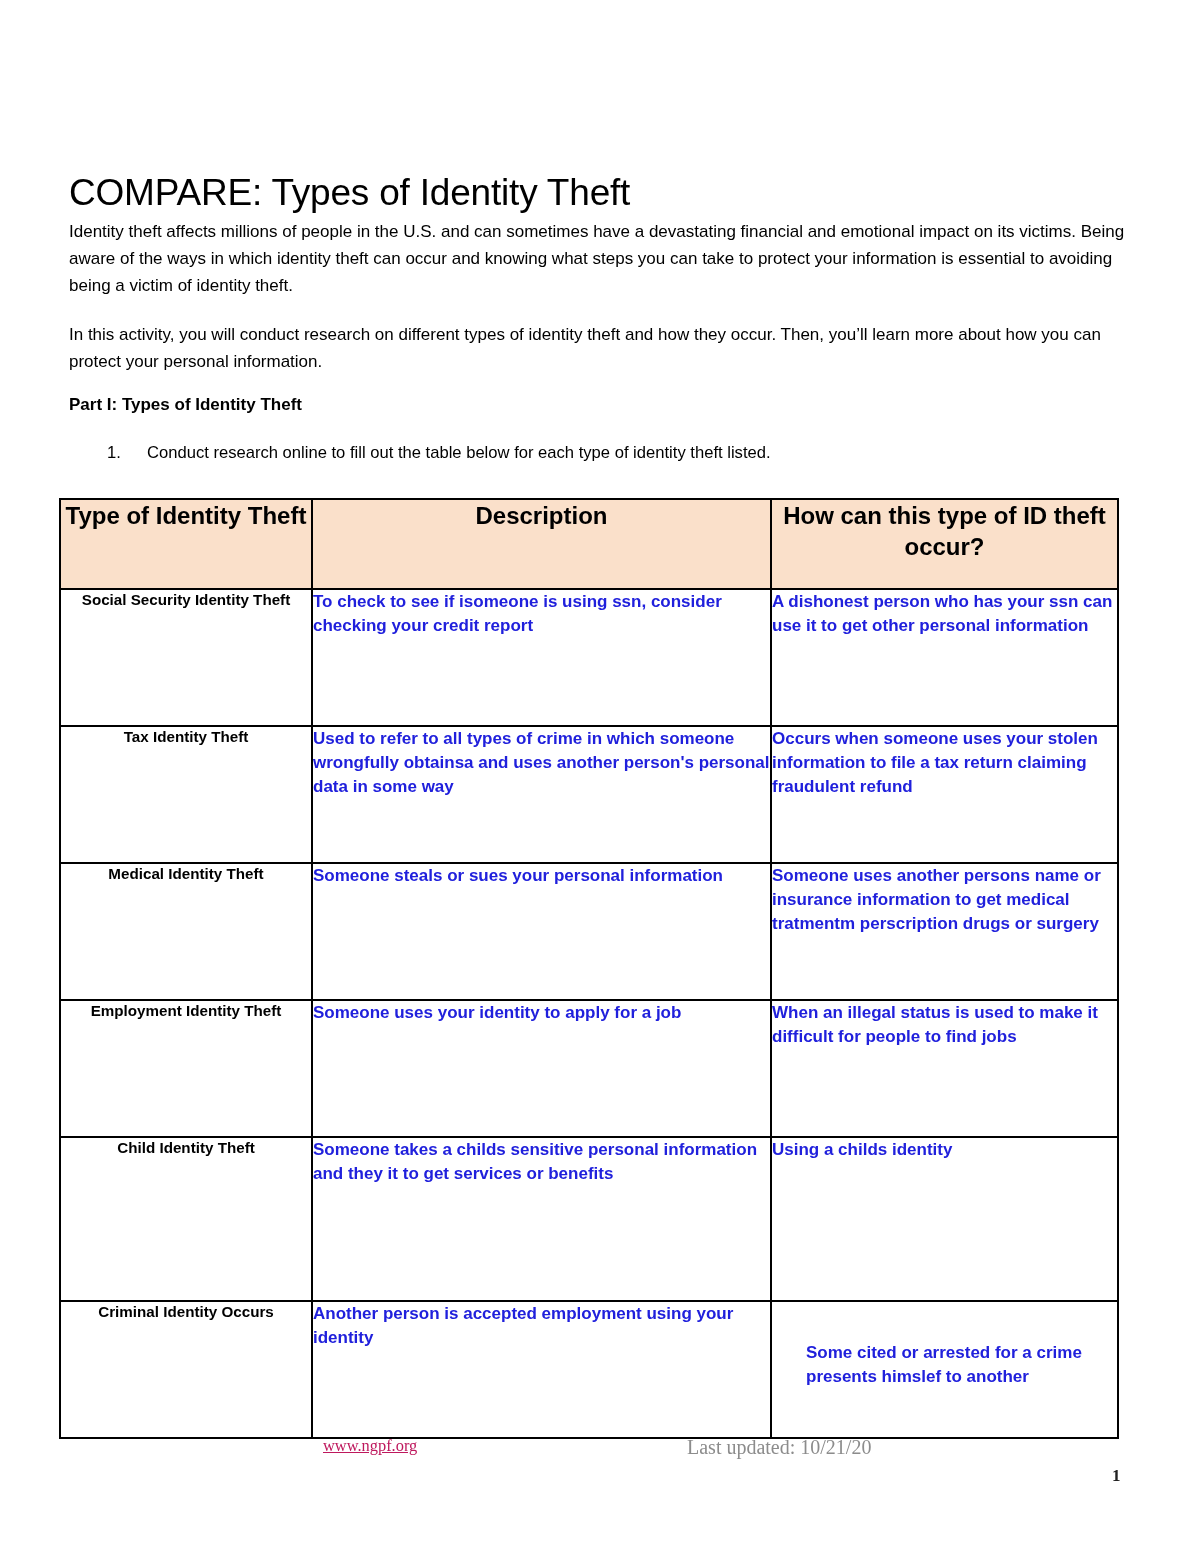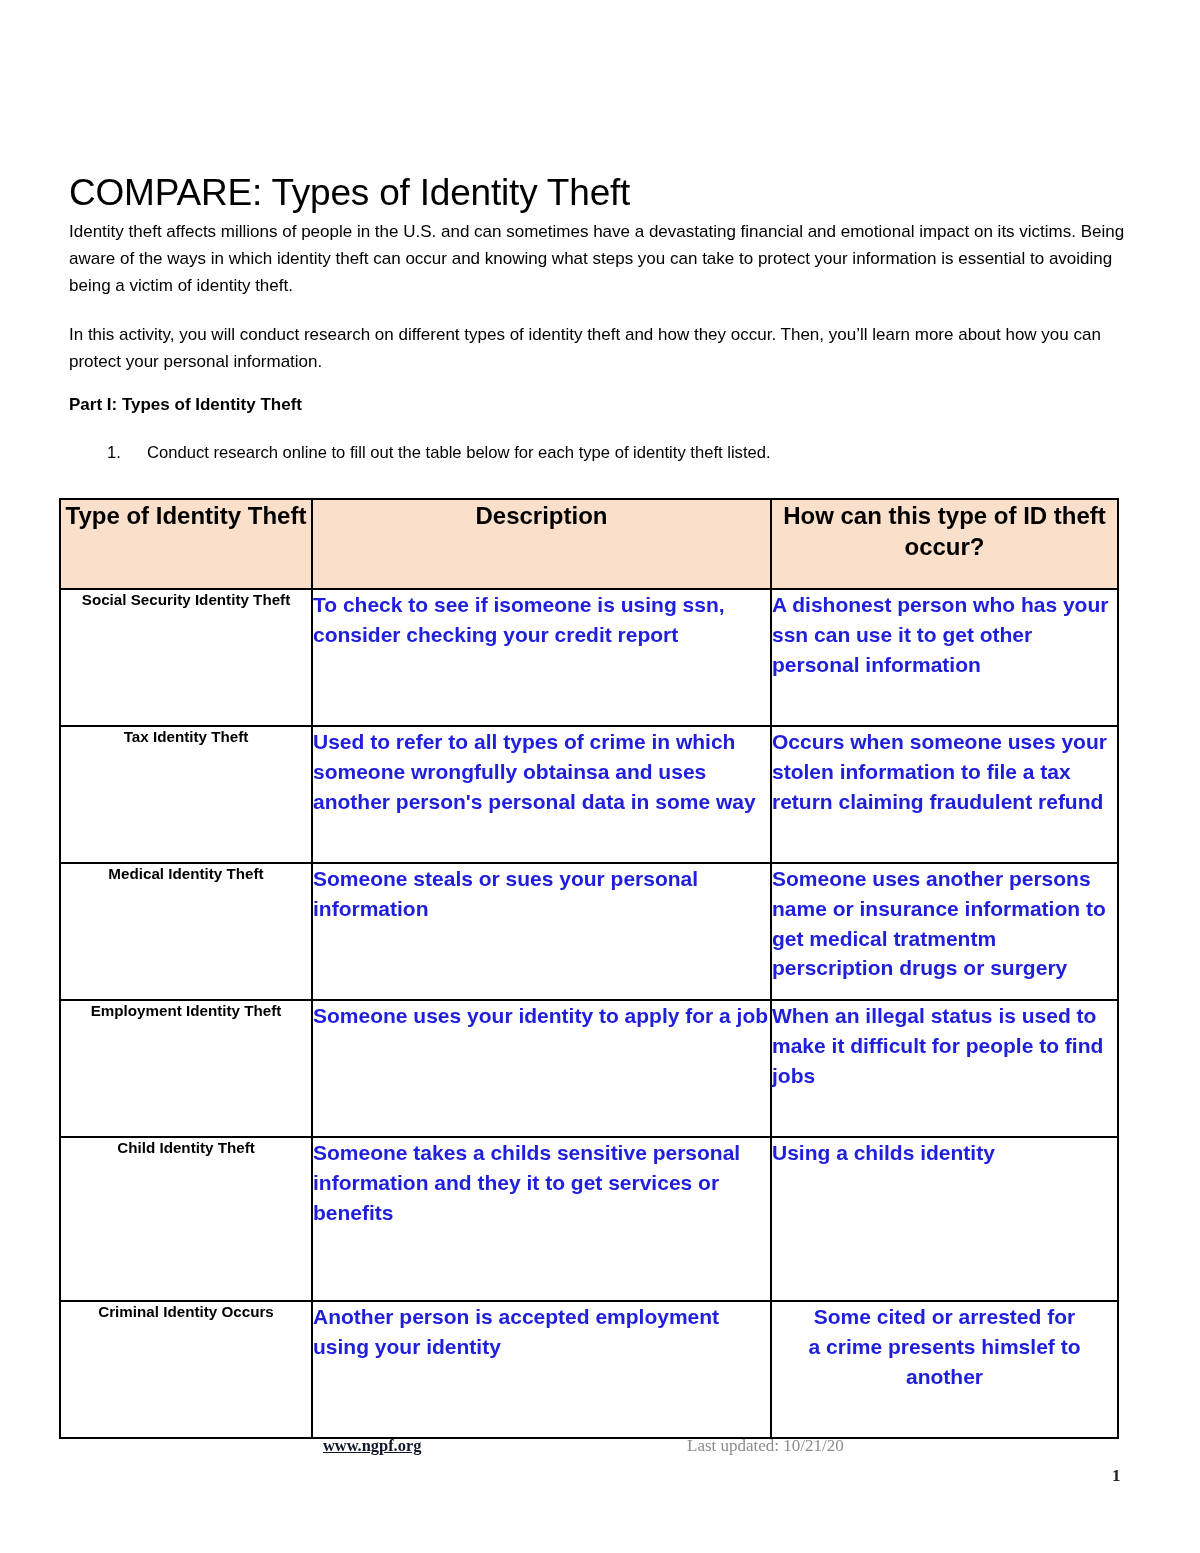--- a/index.html
+++ b/index.html
@@ -119,34 +119,35 @@
     font-size: 15.2px;
     line-height: 1.3;
     padding: 6px 8px;
     color: #000;
     border-radius: 9px;
   }
 
   td.blue-cell {
     color: #2020DC;
     font-weight: bold;
-    font-size: 21px;
+    font-size: 17px;
     line-height: 1.42;
     padding: 11px 12px 6px 12px;
     text-align: left;
   }
 
   td.blue-cell.centered {
     text-align: center;
     padding-left: 34px;
     padding-right: 34px;
   }
   td.blue-cell.centered .inner {
     display: inline-block;
-    text-align: center;
+    text-align: left;
+    margin-top: 39px;
   }
 
   tr.row-child td { height: 162px; }
 
   
   .footer {
     position: absolute;
     left: 0;
     top: 1436px;
     width: 1200px;
@@ -155,30 +156,30 @@
   .footer-inner {
     position: relative;
     width: 1060px;
     margin: 0 auto;
   }
   .footer-link {
     position: absolute;
     left: 253px;
     top: 0;
     font-size: 16.4px;
-    font-weight: bold;
-    color: #0f172a;
+    font-weight: normal;
+    color: #be185d;
     text-decoration: underline;
     font-family: "Liberation Serif", serif;
   }
   .footer-updated {
     position: absolute;
     left: 617px;
     top: 0;
-    font-size: 17px;
+    font-size: 20px;
     color: #8C8C8C;
     font-family: "Liberation Serif", serif;
   }
   .page-number {
     position: absolute;
     left: 1112px;
     top: 1466px;
     font-size: 17px;
     font-weight: bold;
     color: #222;

